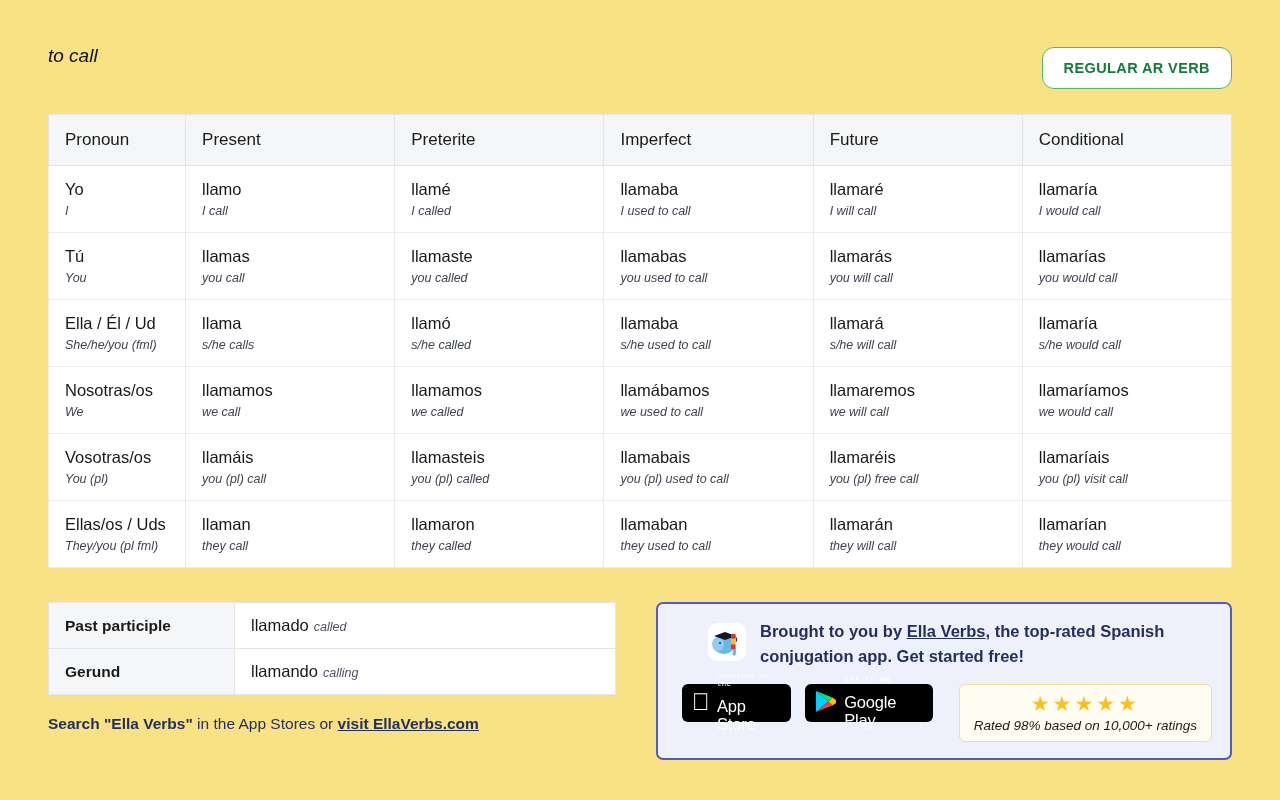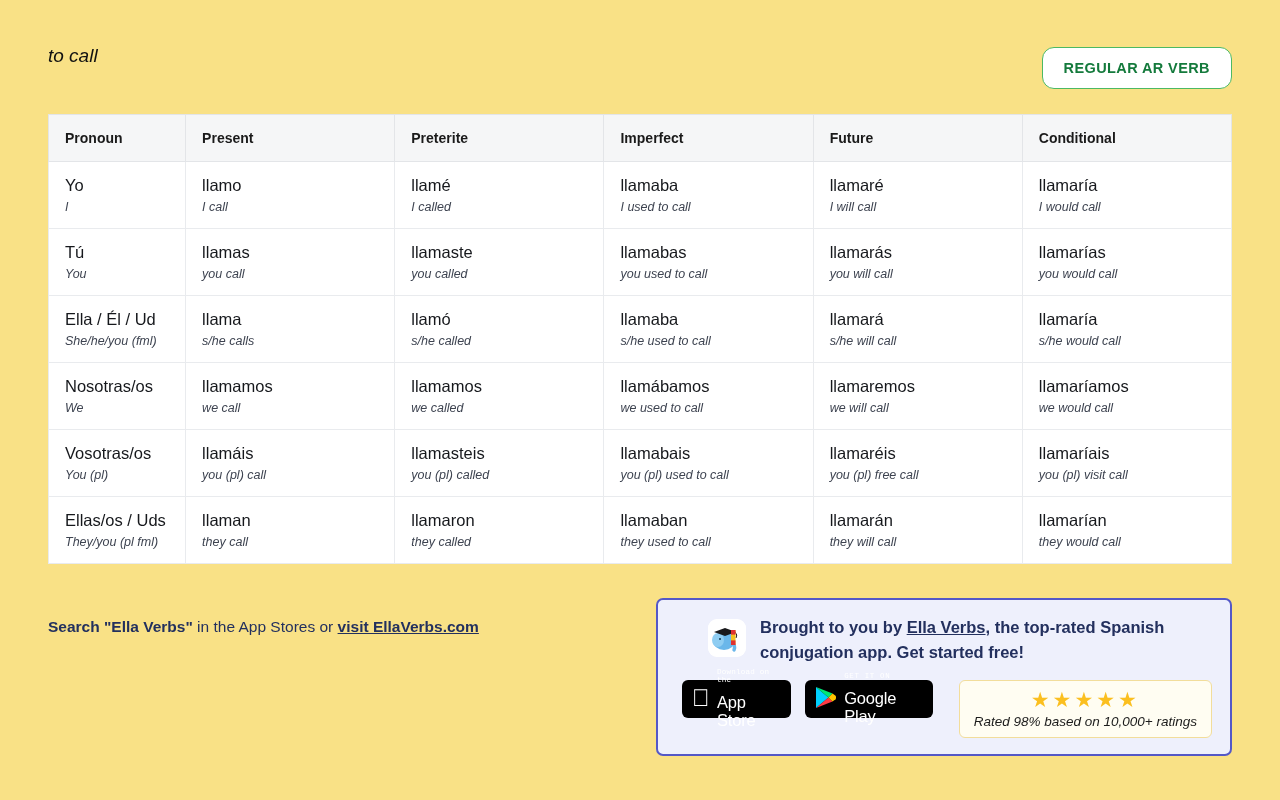--- a/index.html
+++ b/index.html
@@ -59,22 +59,22 @@
     margin-top: 25px;
     width: 1184px;
     border-collapse: collapse;
     background: #ffffff;
     border: 1px solid #e3e5e8;
     table-layout: fixed;
   }
   .conj-table th {
     background: #f5f6f7;
     text-align: left;
-    font-size: 14px;
-    font-weight: 700;
+    font-size: 17px;
+    font-weight: 400;
     color: #1a1a1a;
     padding: 15px 0 15px 16px;
     border: 1px solid #e3e5e8;
     height: 46px;
     vertical-align: middle;
     margin-left: 36px;
   }
   .conj-table td {
     border: 1px solid #e9ebee;
     padding: 12px 0 12px 16px;
@@ -435,20 +435,36 @@
             <div class="cell-es">llamarían</div>
             <div class="cell-en">they would call</div>
           </td>
         </tr>
       </tbody>
   </table>
 
   <div class="bottom">
 
     <div class="bottom-left">
+      <table class="forms-table">
+        <colgroup>
+            <col class="f-lbl">
+            <col>
+          </colgroup>
+        <tbody id="forms-body">
+            <tr>
+              <th>Past participle</th>
+              <td><span class="form-es">llamado</span><span class="form-en">called</span></td>
+            </tr>
+            <tr>
+              <th>Gerund</th>
+              <td><span class="form-es">llamando</span><span class="form-en">calling</span></td>
+            </tr>
+          </tbody>
+      </table>
 
       <div class="search-line">
         <span class="b">Search "Ella Verbs"</span><span> in the App Stores or </span><span class="lnk">visit EllaVerbs.com</span>
       </div>
     </div>
 
     <div class="promo">
       <div class="promo-top">
         <div class="app-icon">
           <svg width="38" height="38" viewBox="0 0 38 38">

